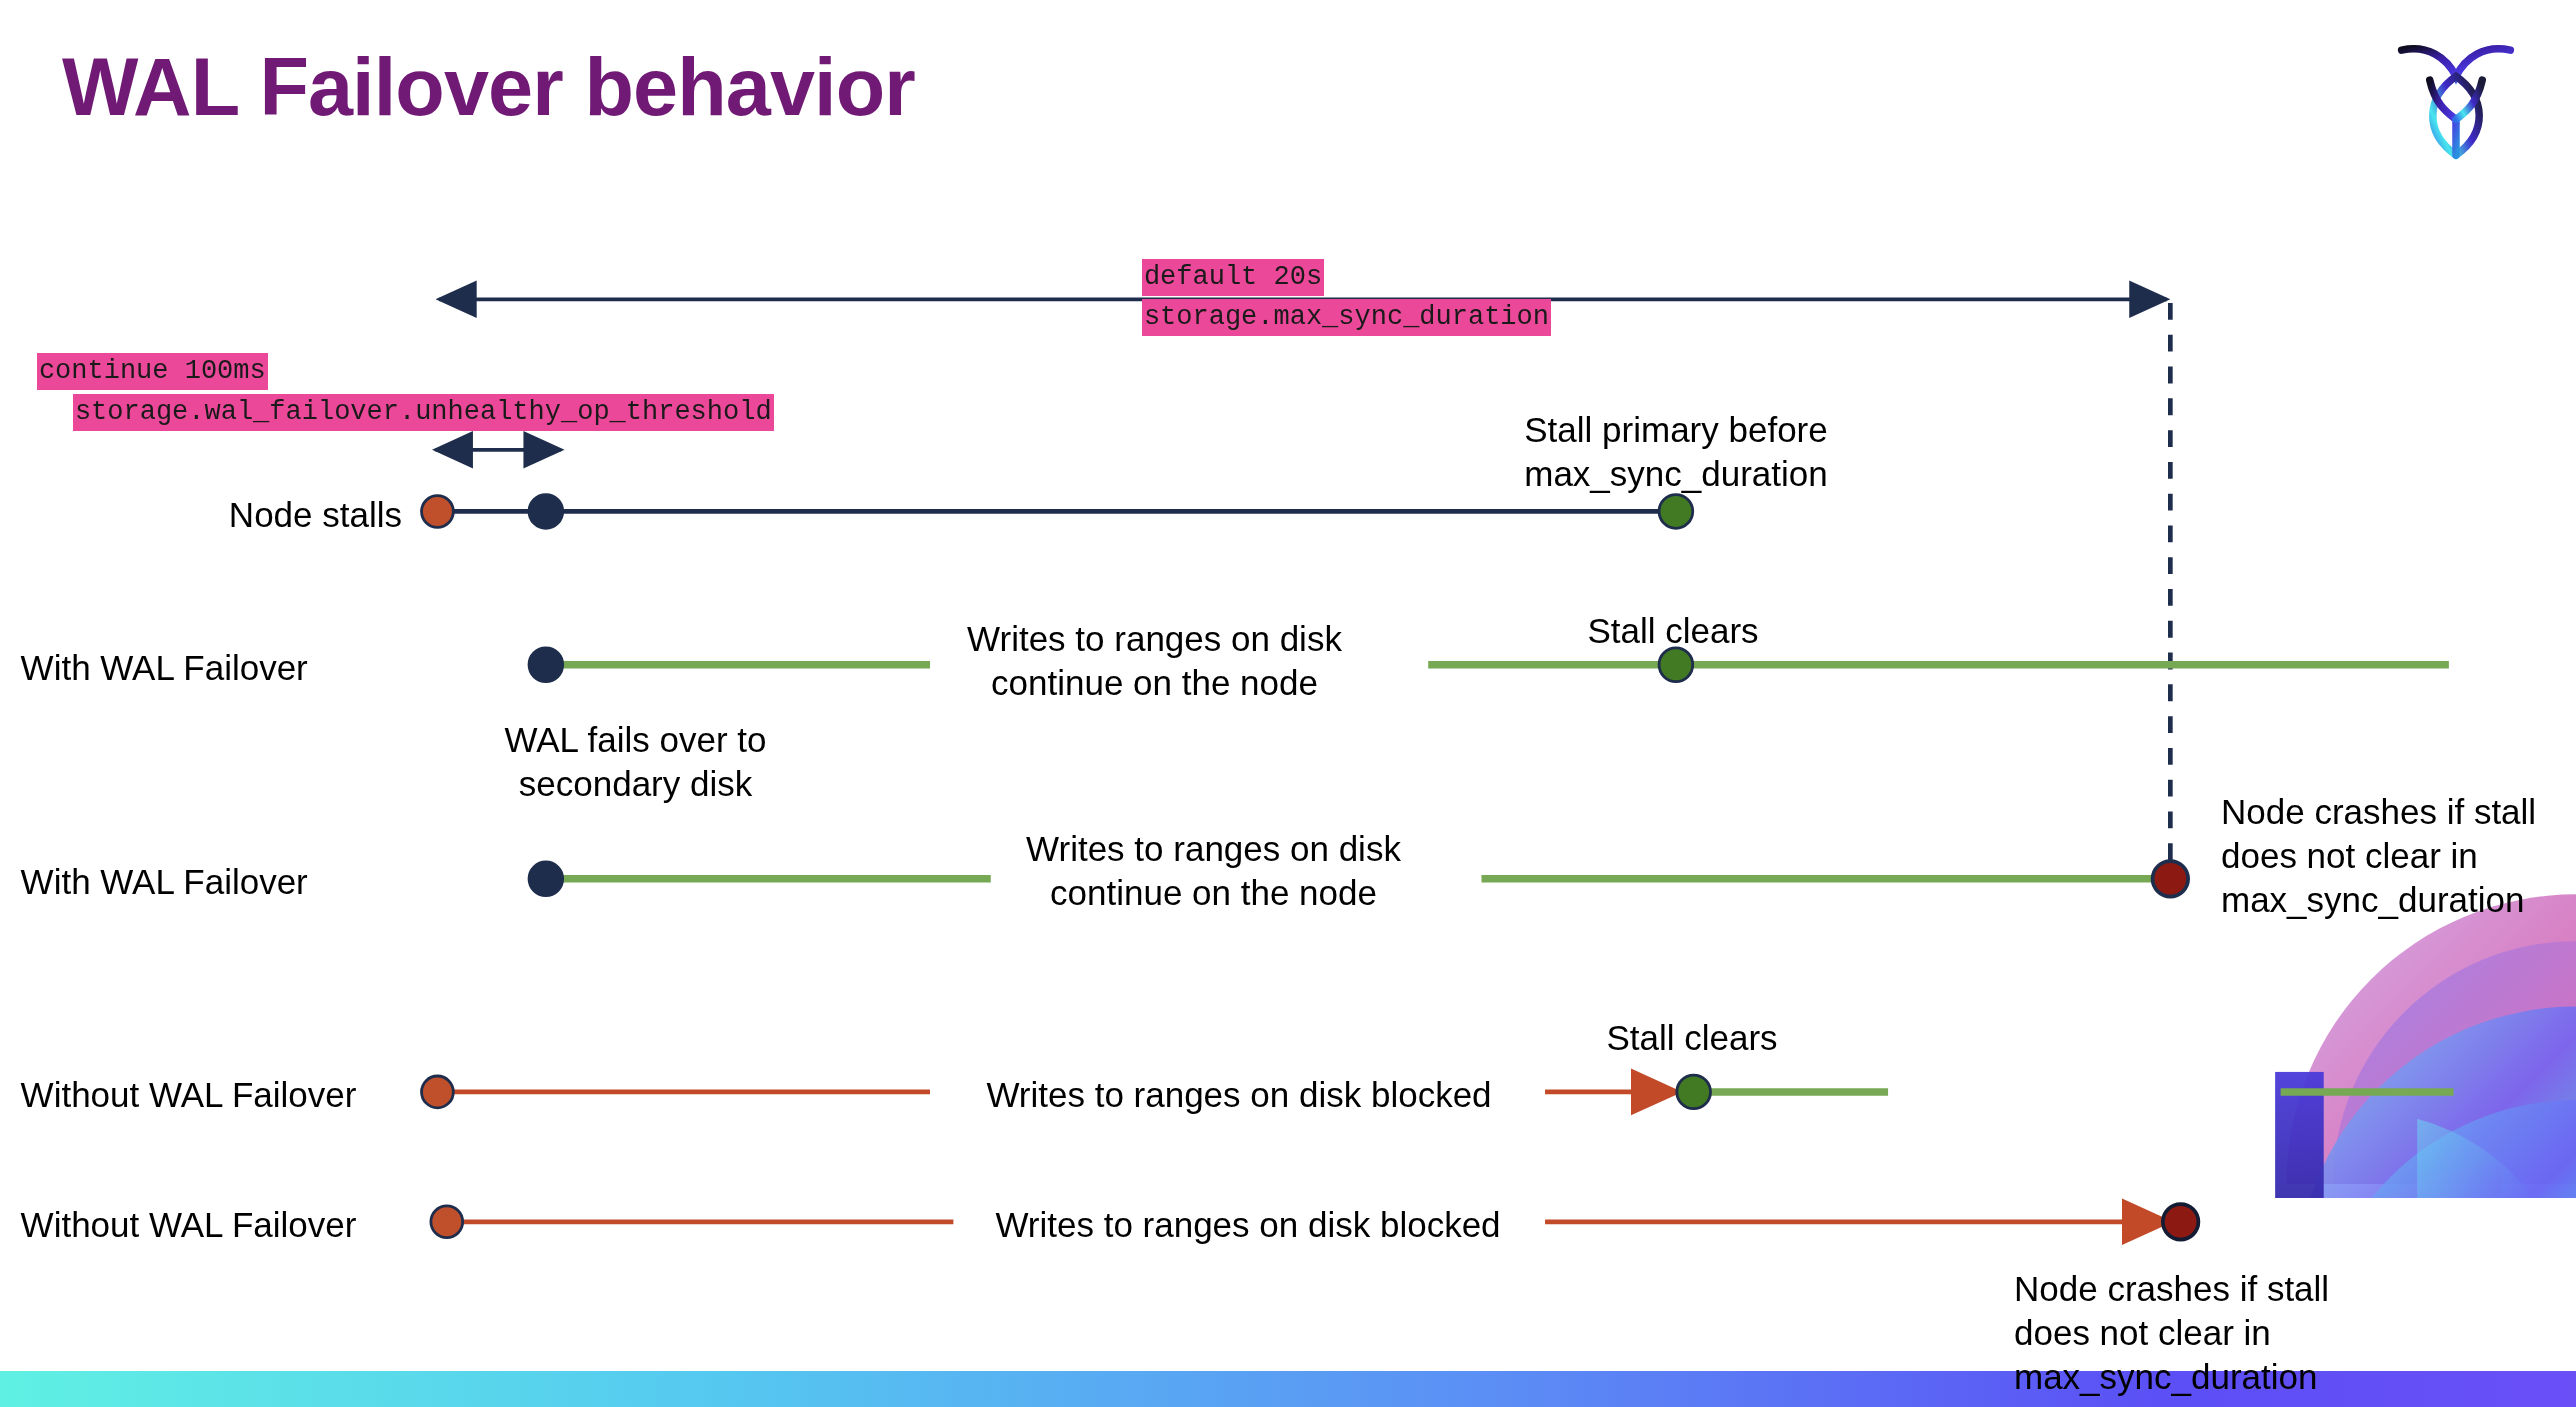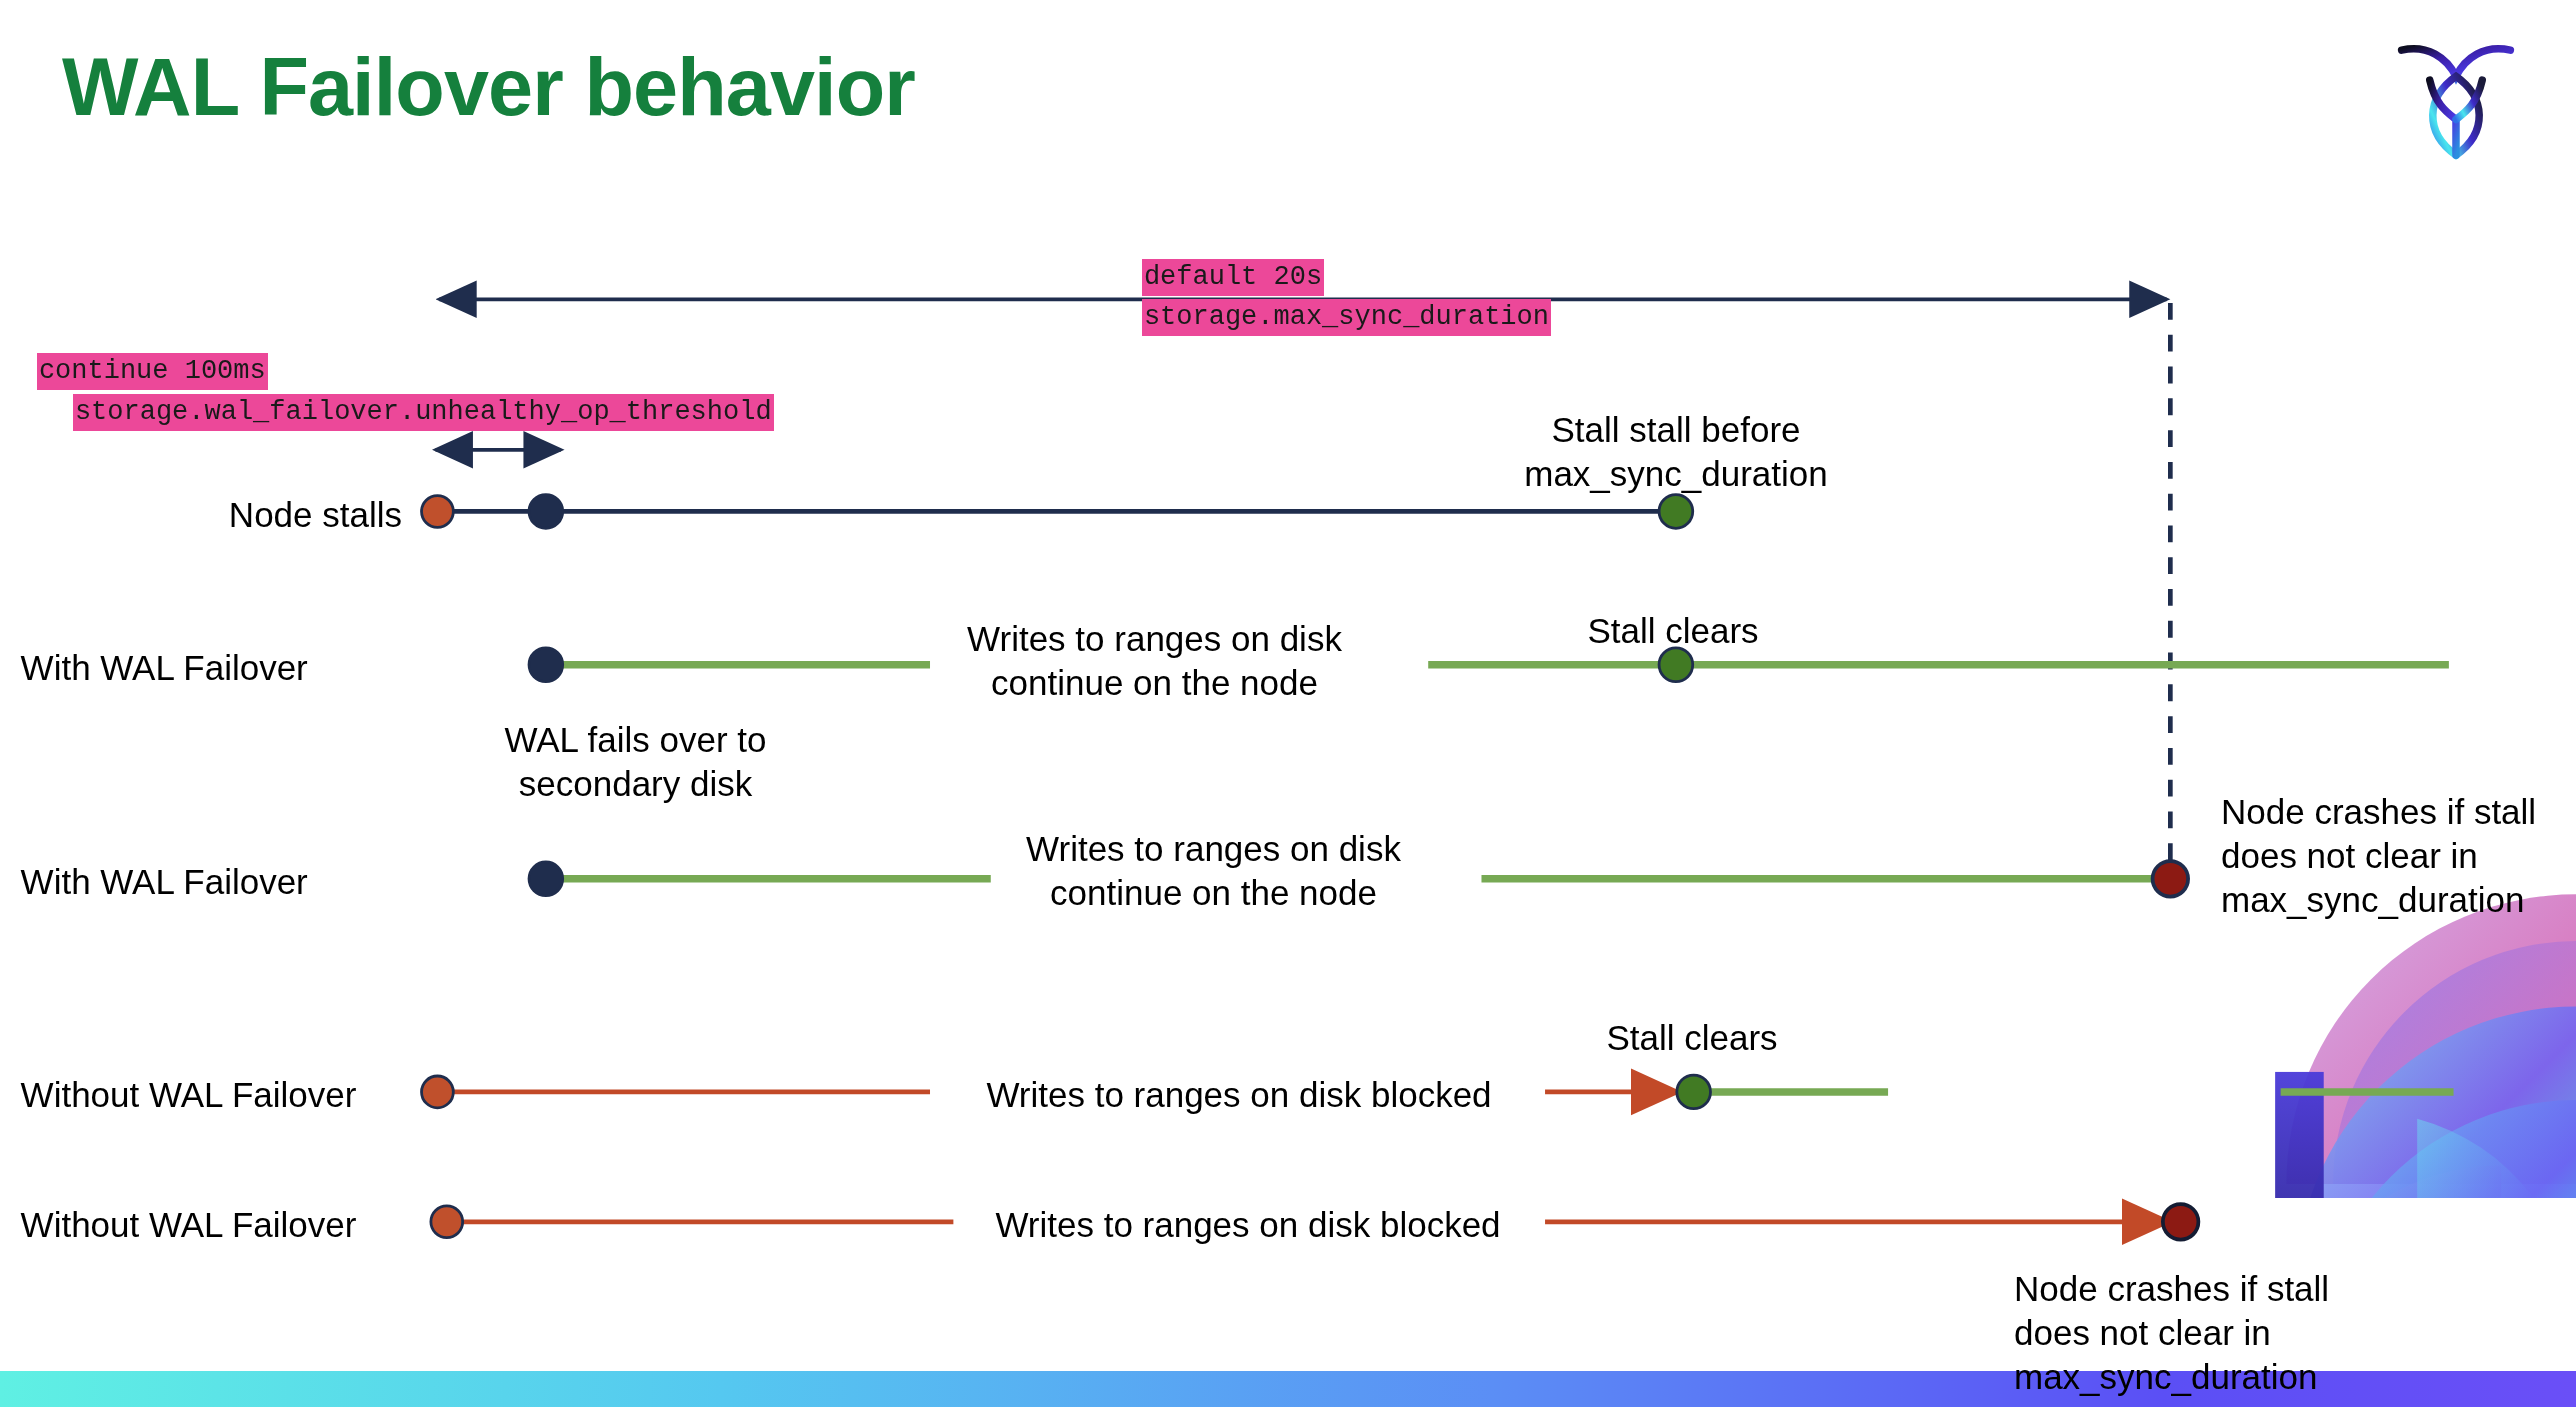--- a/index.html
+++ b/index.html
@@ -8,21 +8,21 @@
     background:#ffffff;
     font-family:"Liberation Sans", sans-serif;
     overflow:hidden;
     position:relative;
   }
   .slide{position:absolute;inset:0;overflow:hidden;}
 
   
   .title{
     position:absolute;left:62px;top:45px;
-    font-size:81px;font-weight:bold;color:#15803d;
+    font-size:81px;font-weight:bold;color:#701a75;
     letter-spacing:-0.9px;line-height:1.05;
     white-space:nowrap;
   }
 
   
   .logo{position:absolute;right:45px;top:22.4px;width:150px;height:150px;}
 
   
   .deco{position:absolute;right:0;bottom:37px;width:598px;height:486px;pointer-events:none;}
   .bottombar{
@@ -173,21 +173,21 @@
 
   <div class="code" style="left:37px;top:353px;">continue 100ms</div>
   <div class="code" style="left:37px;top:394px;margin-left:36px;">storage.wal_failover.unhealthy_op_threshold</div>
 
   <div class="lbl right" style="left:0px;top:493px;width:402px;">Node stalls</div>
   <div class="lbl" style="left:20.6px;top:646px;">With WAL Failover</div>
   <div class="lbl" style="left:20.6px;top:860px;">With WAL Failover</div>
   <div class="lbl" style="left:20.6px;top:1073px;">Without WAL Failover</div>
   <div class="lbl" style="left:20.6px;top:1203px;">Without WAL Failover</div>
 
-  <div class="lbl center" style="left:1489px;top:408px;width:374px;">Stall stall before
+  <div class="lbl center" style="left:1489px;top:408px;width:374px;">Stall primary before
 max_sync_duration</div>
 
   <div class="lbl center" style="left:935px;top:617px;width:439px;">Writes to ranges on disk
 continue on the node</div>
   <div class="lbl center" style="left:1533px;top:609px;width:280px;">Stall clears</div>
   <div class="lbl center" style="left:458px;top:718px;width:355px;">WAL fails over to
 secondary disk</div>
 
   <div class="lbl center" style="left:994px;top:827px;width:439px;">Writes to ranges on disk
 continue on the node</div>

